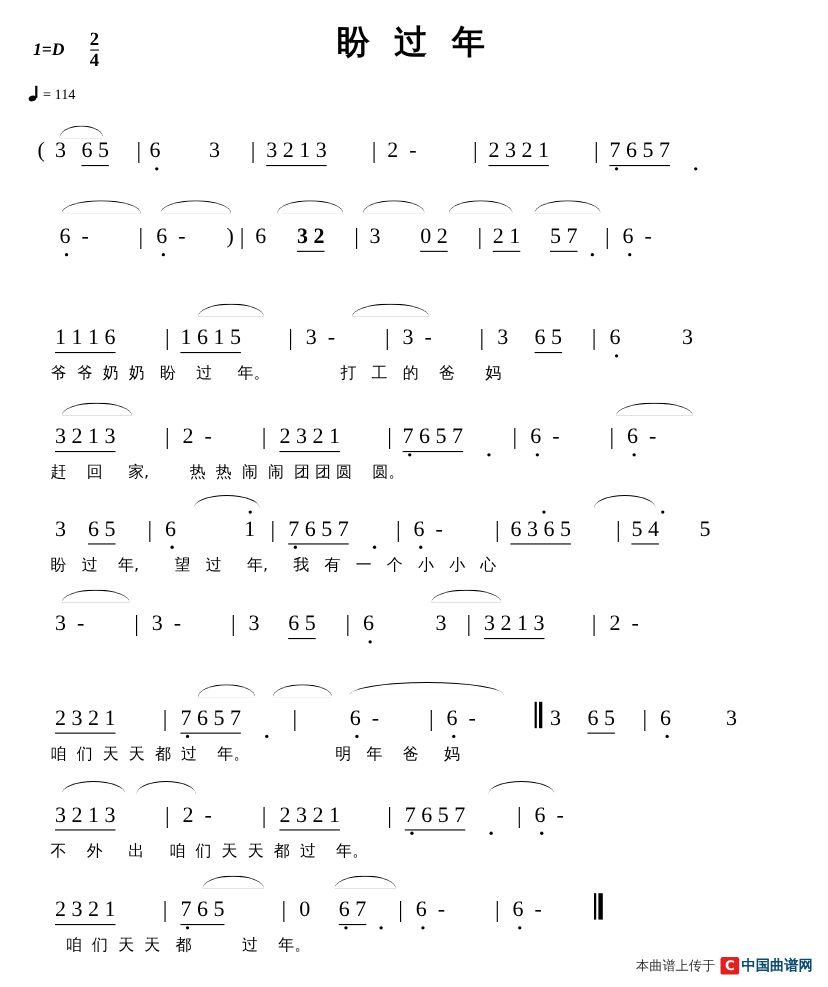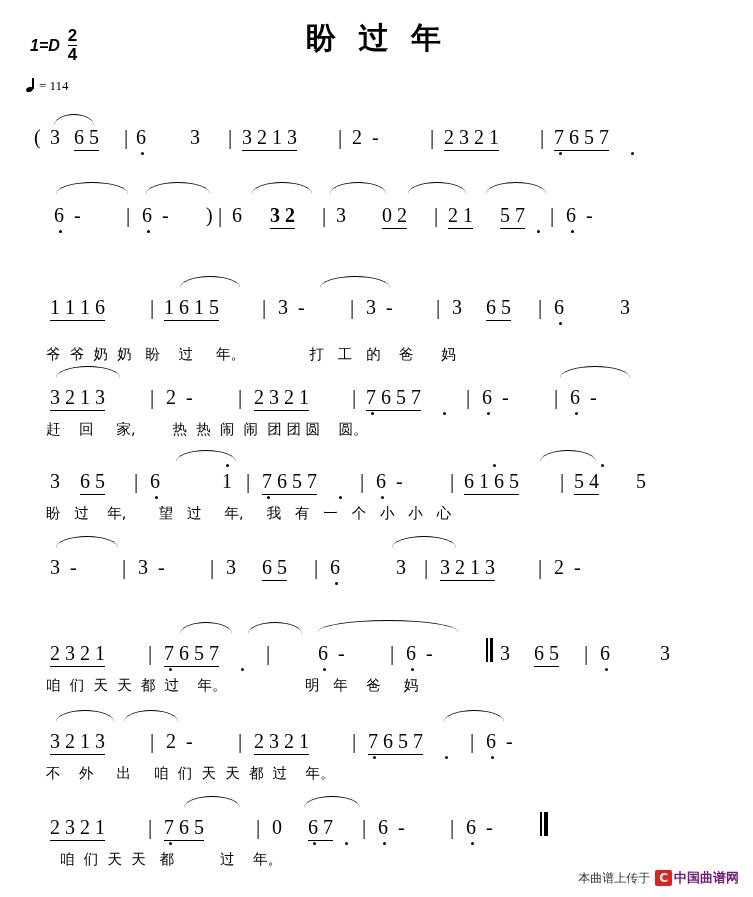--- a/index.html
+++ b/index.html
@@ -30,26 +30,26 @@
     text-align: center;
     font-family: "DejaVu Sans", sans-serif;
     font-size: 30px;
     font-weight: bold;
     letter-spacing: 6px;
   }
   .keysig {
     position: absolute;
     left: 30px;
     top: 28px;
-    font-family: Liberation Sans, sans-serif;
+    font-family: Liberation Serif, serif;
     font-size: 16px;
     font-weight: bold;
     display: flex;
     align-items: center;
-    gap: 8px;
+    gap: 23px;
   }
   .keysig .one {
     font-style: italic;
     font-weight: bold;
   }
   .meter {
     display: inline-block;
     text-align: center;
     line-height: 1.05;
     font-size: 17px;
@@ -182,21 +182,21 @@
   }
   .footer .logo-badge {
     background: #d22;
     color: #fff;
     font-size: 12px;
     padding: 1px 4px;
     border-radius: 2px;
     font-weight: bold;
   }
   .footer .cn {
-    color: #701a75;
+    color: #0c4a6e;
     font-size: 13px;
     font-weight: bold;
   }
 </style>
 </head>
 <body>
 
 <div class="sheet">
 
   <div class="keysig">
@@ -283,21 +283,21 @@
       <div class="cell bar" style="left:350px;top:7px;">|</div>
       <div class="cell note-txt" style="left:366px;top:8px;">3&nbsp;&nbsp;-</div>
       <div class="cell bar" style="left:436px;top:7px;">|</div>
       <div class="cell note-txt" style="left:452px;top:8px;">3</div>
       <div class="cell note-txt u1" style="left:486px;top:8px;">6 5</div>
       <div class="cell bar" style="left:538px;top:7px;">|</div>
       <div class="cell note-txt" style="left:554px;top:8px;">6</div>
       <div class="dotb" style="left:559px;top:34px;"></div>
       <div class="cell note-txt" style="left:620px;top:8px;">3</div>
 
-      <div class="cell lyr" style="left:46px;top:42px;margin-top:15px;">爷&nbsp;&nbsp;爷&nbsp;&nbsp;奶&nbsp;&nbsp;奶&nbsp;&nbsp;&nbsp;盼&nbsp;&nbsp;&nbsp;&nbsp;过&nbsp;&nbsp;&nbsp;&nbsp;&nbsp;年。&nbsp;&nbsp;&nbsp;&nbsp;&nbsp;&nbsp;&nbsp;&nbsp;&nbsp;&nbsp;&nbsp;&nbsp;&nbsp;&nbsp;打&nbsp;&nbsp;&nbsp;工&nbsp;&nbsp;&nbsp;的&nbsp;&nbsp;&nbsp;&nbsp;爸&nbsp;&nbsp;&nbsp;&nbsp;&nbsp;&nbsp;妈</div>
+      <div class="cell lyr" style="left:46px;top:42px;">爷&nbsp;&nbsp;爷&nbsp;&nbsp;奶&nbsp;&nbsp;奶&nbsp;&nbsp;&nbsp;盼&nbsp;&nbsp;&nbsp;&nbsp;过&nbsp;&nbsp;&nbsp;&nbsp;&nbsp;年。&nbsp;&nbsp;&nbsp;&nbsp;&nbsp;&nbsp;&nbsp;&nbsp;&nbsp;&nbsp;&nbsp;&nbsp;&nbsp;&nbsp;打&nbsp;&nbsp;&nbsp;工&nbsp;&nbsp;&nbsp;的&nbsp;&nbsp;&nbsp;&nbsp;爸&nbsp;&nbsp;&nbsp;&nbsp;&nbsp;&nbsp;妈</div>
     </div>
   </div>
 
   <div class="system" style="top:378px;height:70px;">
     <div class="row">
       <div class="slur" style="left:56px;top:-12px;width:64px;"></div>
       <div class="slur" style="left:560px;top:-12px;width:70px;"></div>
 
       <div class="cell note-txt u1" style="left:50px;top:8px;">3 2 1 3</div>
       <div class="cell bar" style="left:150px;top:7px;">|</div>
@@ -332,21 +332,21 @@
       <div class="cell note-txt" style="left:222px;top:8px;">1</div>
       <div class="dota" style="left:226px;top:2px;"></div>
       <div class="cell bar" style="left:246px;top:7px;">|</div>
       <div class="cell note-txt u1" style="left:262px;top:8px;">7 6 5 7</div>
       <div class="dotb" style="left:267px;top:34px;"></div>
       <div class="dotb" style="left:339px;top:34px;"></div>
       <div class="cell bar" style="left:360px;top:7px;">|</div>
       <div class="cell note-txt" style="left:376px;top:8px;">6&nbsp;&nbsp;-</div>
       <div class="dotb" style="left:381px;top:34px;"></div>
       <div class="cell bar" style="left:450px;top:7px;">|</div>
-      <div class="cell note-txt u1" style="left:464px;top:8px;">6 1 6 5</div>
+      <div class="cell note-txt u1" style="left:464px;top:8px;">6 3 6 5</div>
       <div class="dota" style="left:493px;top:2px;"></div>
       <div class="cell bar" style="left:560px;top:7px;">|</div>
       <div class="cell note-txt u1" style="left:574px;top:8px;">5 4</div>
       <div class="dota" style="left:601px;top:2px;"></div>
       <div class="cell note-txt" style="left:636px;top:8px;">5</div>
 
       <div class="cell lyr" style="left:46px;top:42px;">盼&nbsp;&nbsp;&nbsp;过&nbsp;&nbsp;&nbsp;&nbsp;年,&nbsp;&nbsp;&nbsp;&nbsp;&nbsp;&nbsp;&nbsp;望&nbsp;&nbsp;&nbsp;过&nbsp;&nbsp;&nbsp;&nbsp;&nbsp;年,&nbsp;&nbsp;&nbsp;&nbsp;&nbsp;我&nbsp;&nbsp;&nbsp;有&nbsp;&nbsp;&nbsp;一&nbsp;&nbsp;&nbsp;个&nbsp;&nbsp;&nbsp;小&nbsp;&nbsp;&nbsp;小&nbsp;&nbsp;&nbsp;心</div>
     </div>
   </div>
 

